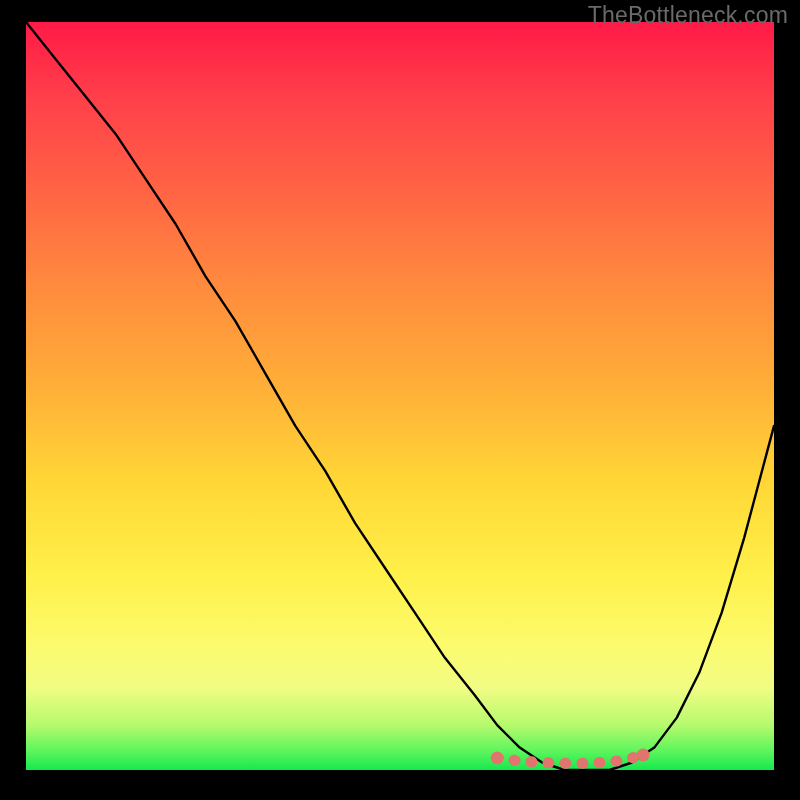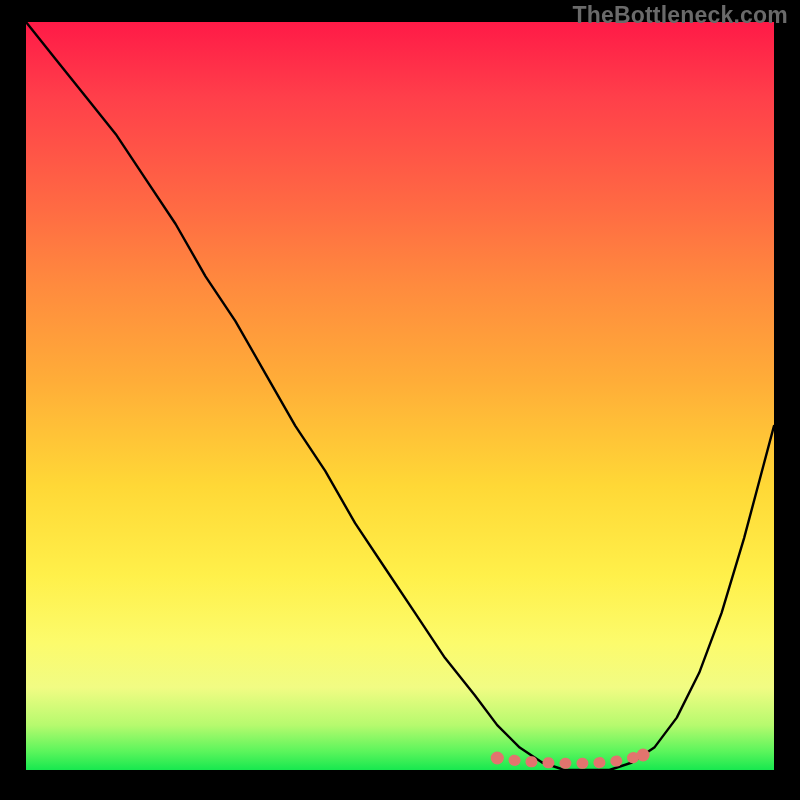--- a/index.html
+++ b/index.html
@@ -39,21 +39,21 @@
       #5cf55c 97.5%,
       #17e84f 100%
     );
   }
   .watermark {
     position: absolute;
     top: 2px;
     right: 12px;
     font-family: Arial, Helvetica, sans-serif;
     font-size: 23px;
-    font-weight: 700;
+    font-weight: 400;
     color: #6a6a6a;
     letter-spacing: 0.2px;
     user-select: none;
   }
   svg.curve {
     position: absolute;
     left: 0;
     top: 0;
     width: 748px;
     height: 748px;

